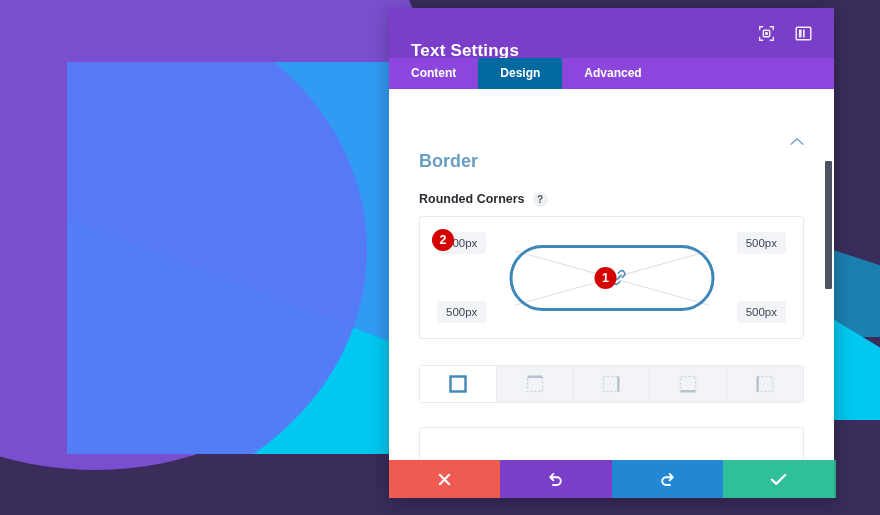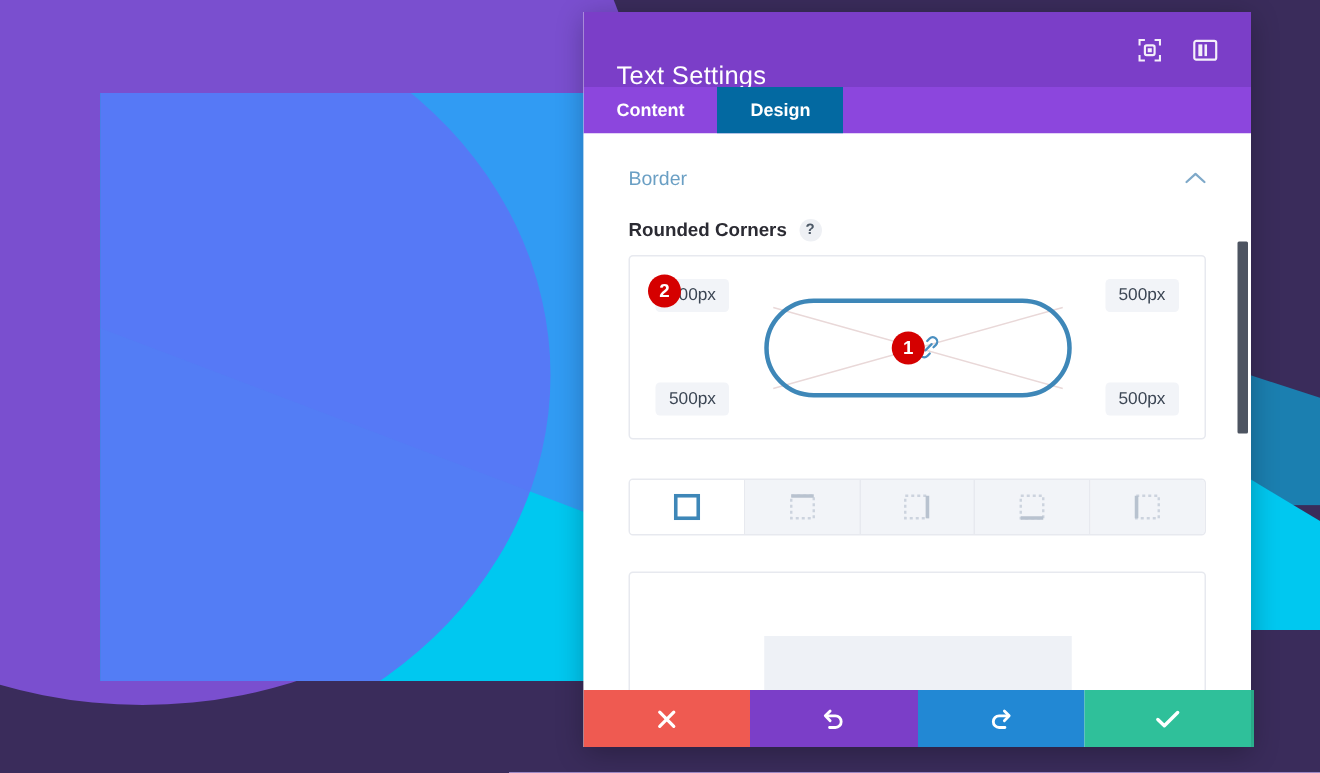--- a/index.html
+++ b/index.html
@@ -79,21 +79,21 @@
   .modal-header {
     background: #7b3ec8;
     height: 50px;
     display: flex; align-items: center;
     padding: 0 22px;
     flex: 0 0 auto;
   }
   .modal-title {
     color: #fff;
     font-size: 17px;
-    font-weight: normal;
+    font-weight: bold;
     letter-spacing: .2px;
     flex: 1;
     margin-top: 36px;
   }
   .header-icons { display: flex; gap: 20px; align-items: center; }
   .hdr-icon {
     width: 17px; height: 17px;
     opacity: .92;
     cursor: pointer;
     display: block;
@@ -126,23 +126,24 @@
     overflow: hidden;
   }
   .body-inner { padding: 22px 30px 0 30px; }
 
   .section-head {
     display: flex; align-items: center;
     margin-bottom: 20px;
   }
   .section-title {
     color: #6a9fc4;
-    font-size: 13px;
+    font-size: 18px;
     flex: 1;
-    font-weight: normal;
+    font-weight: bold;
+    margin-top: 40px;
   }
   .chev {
     width: 14px; height: 9px;
     cursor: pointer;
   }
 
   .field-label-row {
     display: flex; align-items: flex-start; gap: 8px;
     margin-bottom: 9px;
   }
@@ -321,20 +322,21 @@
           <rect x="1.4" y="2.6" width="17.2" height="14.8" rx="1.6" fill="none" stroke="#fff" stroke-width="1.7"></rect>
           <rect x="4.6" y="5.4" width="3.1" height="9.2" fill="#fff"></rect>
           <rect x="9.4" y="5.4" width="2.0" height="9.2" fill="#fff"></rect>
         </svg>
       </div>
     </div>
 
     <div class="tabs">
       <div class="tab">Content</div>
       <div class="tab active">Design</div>
+      <div class="tab">Advanced</div>
     </div>
 
     <div class="modal-body">
       <div class="body-inner">
 
         <div class="section-head">
           <div class="section-title">Border</div>
           <svg class="chev" viewBox="0 0 16 10">
             <path d="M1.2 8.2 8 2l6.8 6.2" fill="none" stroke="#7fa9c9" stroke-width="1.7" stroke-linecap="round" stroke-linejoin="round"></path>
           </svg>

